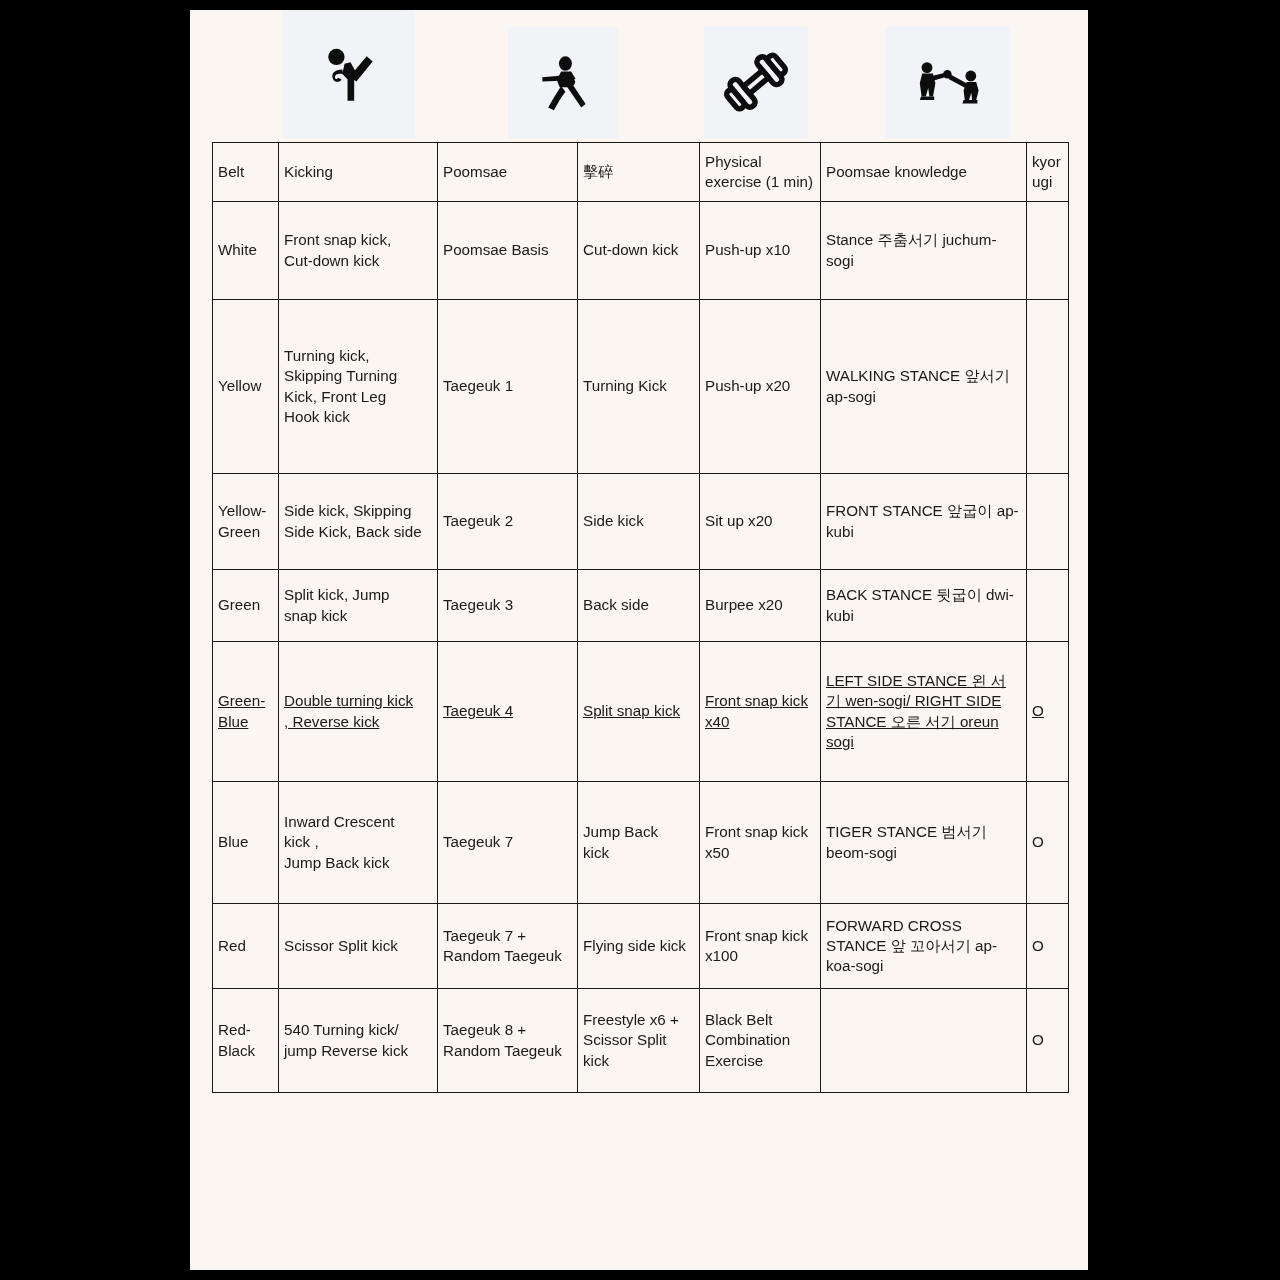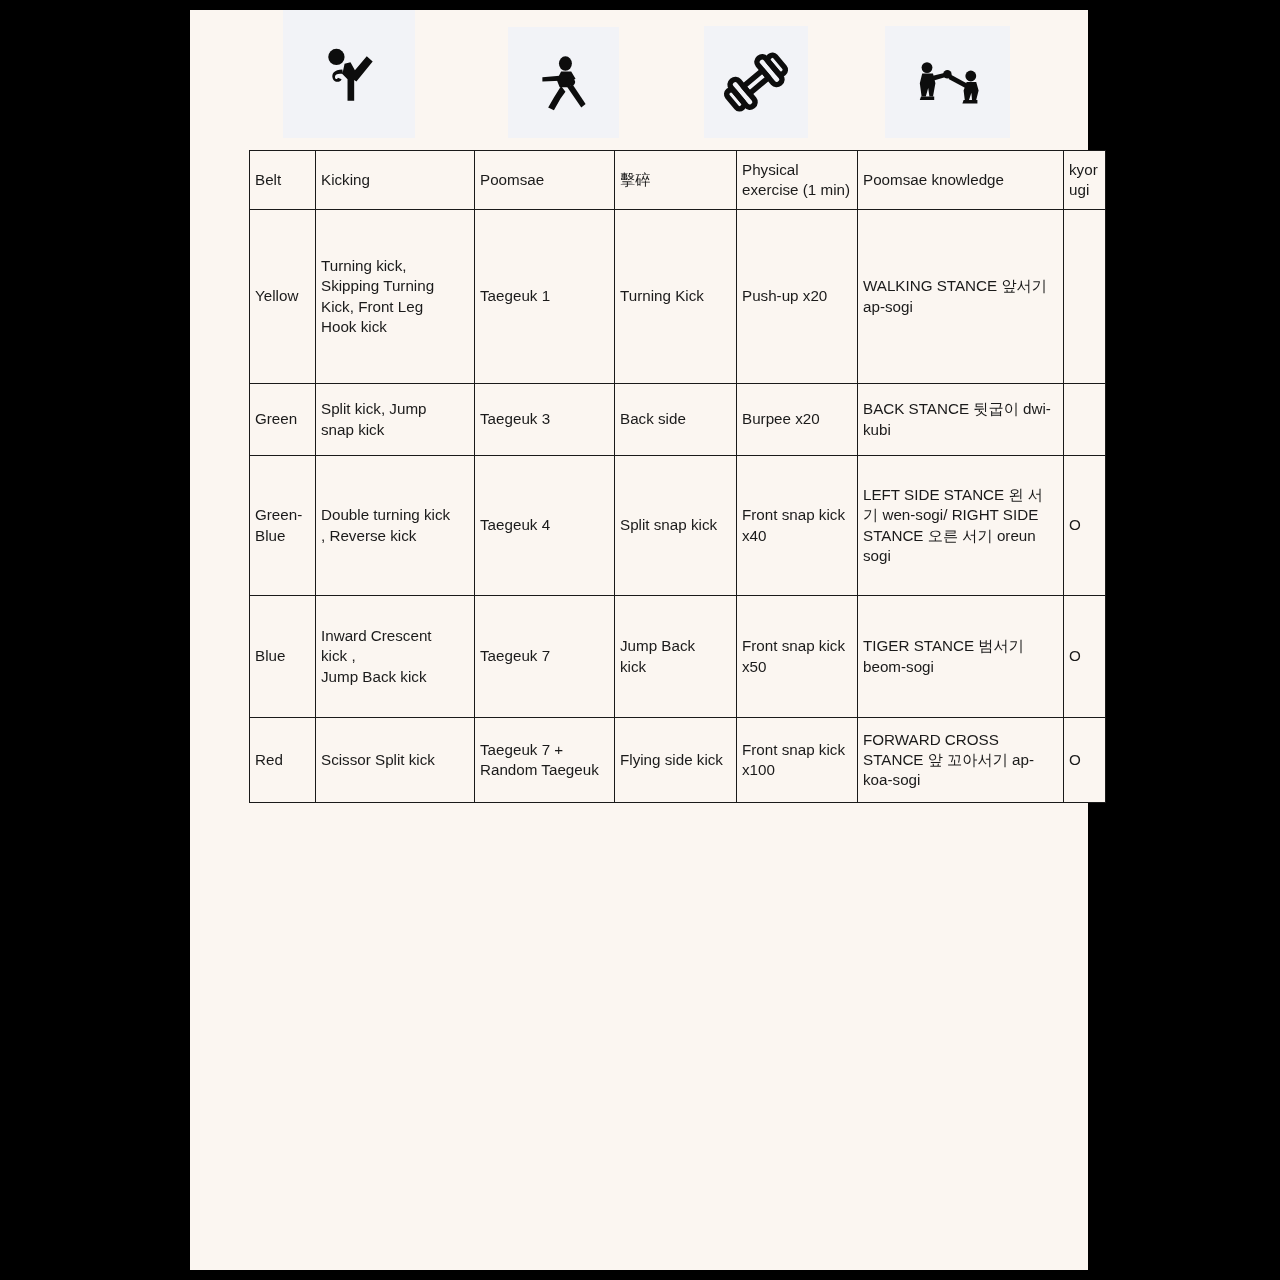--- a/index.html
+++ b/index.html
@@ -19,25 +19,24 @@
     display:flex;align-items:center;justify-content:center;
   }
   .icon-block.ib1{left:93px;top:0px;width:132px;height:128px;}
   .icon-block.ib2{left:318px;top:17px;width:111px;height:111px;}
   .icon-block.ib3{left:514px;top:16px;width:104px;height:112px;}
   .icon-block.ib4{left:695px;top:16px;width:125px;height:112px;}
   .icon-block svg{display:block;}
 
   
   table.reqs{
-    position:absolute;left:22px;top:140px;
+    position:absolute;left:22px;top:132px;
     border-collapse:collapse;
     table-layout:fixed;width:856px;
     background:#14532d;
-    margin-left:37px;
   }
   table.reqs td,table.reqs th{
     border:1.6px solid #1a1a1a;
     padding:0 5px;
     font-size:15.2px;
     font-weight:400;
     color:#1a1a1a;
     text-align:left;
     vertical-align:middle;
     line-height:1.33;
@@ -52,21 +51,21 @@
   .c-break{width:122px;}
   .c-phys{width:121px;}
   .c-know{width:206px;}
   .c-kyo{width:42px;}
   .hdr-kicking{padding-left:12px;}
   .r-head td{height:58px;}
   .r-white td{height:97px;}
   .r-yellow td{height:173px;}
   .r-ygreen td{height:95px;}
   .r-green td{height:71px;}
-  .r-gblue td{height:139px;}
+  .r-gblue td{height:139px;text-decoration:underline;}
   .r-blue td{height:121px;}
   .r-bred td{height:120px;}
   .r-red td{height:84px;}
   .r-rblack td{height:103px;}
 </style>
 </head>
 <body>
 
 <div class="page">
 
@@ -136,30 +135,51 @@
         <td>Poomsae</td>
         <td>擊碎</td>
         <td>Physical
 exercise (1 min)</td>
         <td>Poomsae knowledge</td>
         <td>kyor
 ugi</td>
       </tr>
     </thead>
     <tbody>
+      <tr class="r-white">
+        <td>White</td>
+        <td>Front snap kick,
+Cut-down kick</td>
+        <td>Poomsae Basis</td>
+        <td>Cut-down kick</td>
+        <td>Push-up  x10</td>
+        <td>Stance 주춤서기 juchum-sogi</td>
+        <td></td>
+      </tr>
       <tr class="r-yellow">
         <td>Yellow</td>
         <td>Turning kick,
 Skipping Turning
 Kick, Front Leg
 Hook kick</td>
         <td>Taegeuk 1</td>
         <td>Turning Kick</td>
         <td>Push-up x20</td>
         <td>WALKING STANCE 앞서기 ap-sogi</td>
+        <td></td>
+      </tr>
+      <tr class="r-ygreen">
+        <td>Yellow-
+Green</td>
+        <td>Side kick, Skipping
+Side Kick, Back side</td>
+        <td>Taegeuk 2</td>
+        <td>Side kick</td>
+        <td>Sit up x20</td>
+        <td>FRONT STANCE 앞굽이 ap-kubi</td>
         <td></td>
       </tr>
       <tr class="r-green">
         <td>Green</td>
         <td>Split kick, Jump
 snap kick</td>
         <td>Taegeuk 3</td>
         <td>Back side</td>
         <td>Burpee x20</td>
         <td>BACK STANCE 뒷굽이 dwi-kubi</td>
@@ -194,16 +214,32 @@
         <td>Red</td>
         <td>Scissor Split kick</td>
         <td>Taegeuk 7 +
 Random Taegeuk</td>
         <td>Flying side kick</td>
         <td>Front snap kick
 x100</td>
         <td>FORWARD CROSS STANCE 앞 꼬아서기 ap-koa-sogi</td>
         <td>O</td>
       </tr>
+      <tr class="r-rblack">
+        <td>Red-
+Black</td>
+        <td>540 Turning kick/
+jump Reverse kick</td>
+        <td>Taegeuk 8 +
+Random Taegeuk</td>
+        <td>Freestyle x6 +
+Scissor Split
+kick</td>
+        <td>Black Belt
+Combination
+Exercise</td>
+        <td></td>
+        <td>O</td>
+      </tr>
     </tbody>
   </table>
 
 </div>
 
 </body></html>

